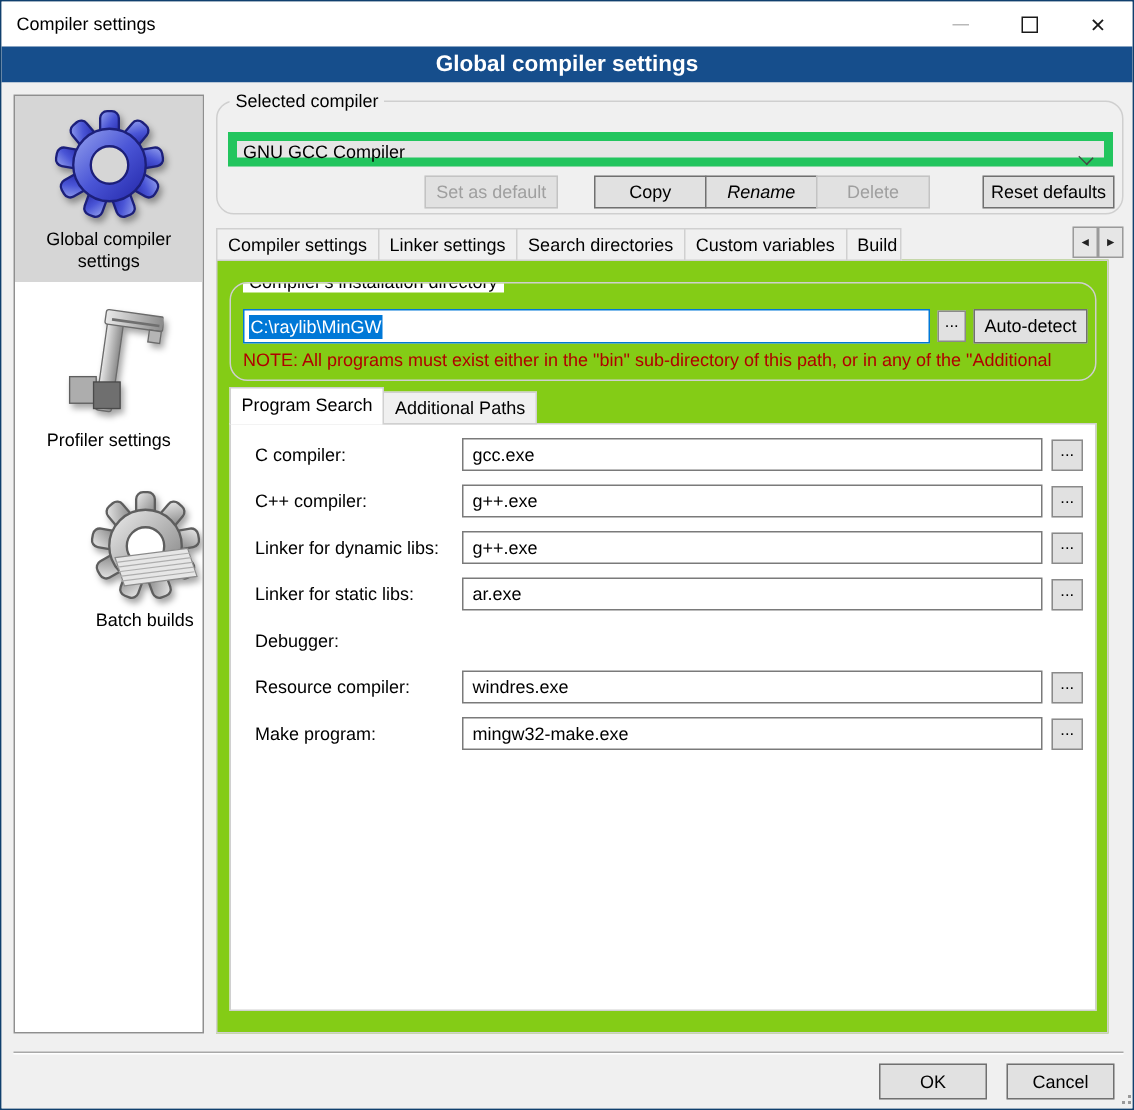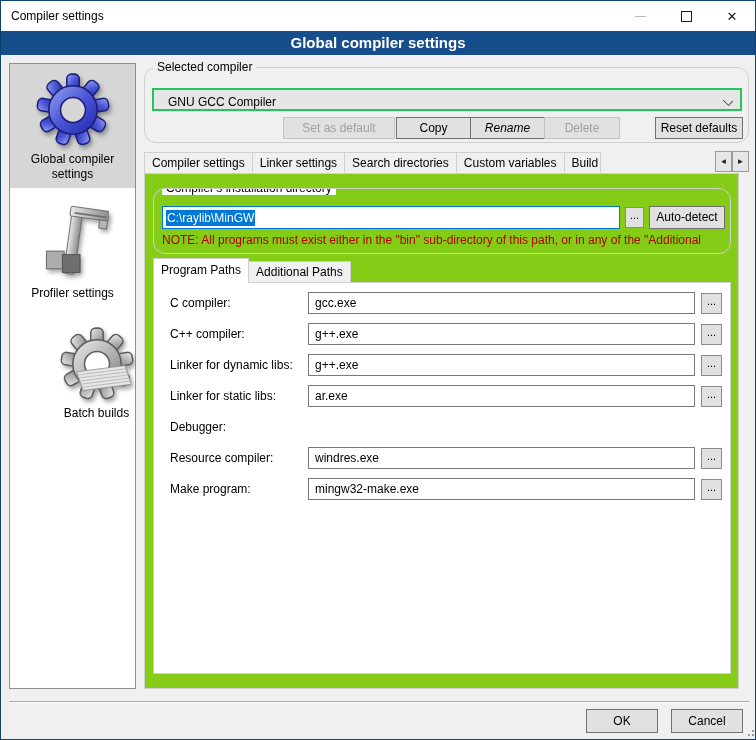--- a/index.html
+++ b/index.html
@@ -38,31 +38,31 @@
   .sb-item.i3 { margin-top:12px; height:116px;padding-left:48px; }
   .iconshadow { filter: drop-shadow(2px 3px 2px rgba(0,0,0,.35)); }
 
   
   .groupbox { position:absolute; border:1px solid #cfcfcf; border-radius:12px; }
   .groupbox > .glabel { position:absolute; top:-8px; left:8px; background:#f0f0f0; padding:0 4px; color:#000; }
   .groupbox.onwhite > .glabel { background:#fff; }
 
   
   .grp-selcomp { left:143px; top:12px; width:605px; height:76px; }
-  .combo { position:absolute; height:23px; background:#e6e6e6; border:2px solid #22c55e;
-           display:flex; align-items:flex-end; padding-left:14px; color:#000; }
+  .combo { position:absolute; height:23px; background:#e6e6e6; border:6px solid #22c55e;
+           display:flex; align-items:flex-start; padding-left:4px; color:#000; }
   .combo .chev { position:absolute; right:8px; top:7px; width:8px; height:8px; }
   .chev::before { content:""; position:absolute; left:0; top:0; width:7px; height:7px;
                   border-right:1px solid #444; border-bottom:1px solid #444; transform:rotate(45deg) scale(1,.8); }
   .combo-main { left:7px; top:20px; width:590px; }
 
   .btn { position:absolute; height:22px; background:#e1e1e1; border:1px solid #707070;
          text-align:center; line-height:20px; color:#000; }
   .btn.disabled { border-color:#c3c3c3; color:#9f9f9f; }
-  .b-setdef { left:138px; top:49px; width:112px; }
+  .b-setdef { left:138px; top:49px; width:89px; }
   .b-copy   { left:251px; top:49px; width:75px; }
   .b-rename { left:325px; top:49px; width:75px;font-style:italic; }
   .b-delete { left:399px; top:49px; width:76px; }
   .b-reset  { left:510px; top:49px; width:88px; }
 
   
   .tabbar { position:absolute; left:143px; top:96px; height:23px; display:flex; align-items:flex-end; z-index:3; }
   .tab { height:22px; background:#f0f0f0; border:1px solid #d0d0d0; padding:0 7px; line-height:20px;
          margin-left:-1px; white-space:nowrap; color:#000; }
   .tab:first-child { margin-left:0; }
@@ -253,21 +253,21 @@
         <span class="glabel">Compiler's installation directory</span>
         <div class="path-input">
           <span class="sel">C:\raylib\MinGW</span>
         </div>
         <div class="mini-btn b-browse-main">...</div>
         <div class="mini-btn b-autodetect">Auto-detect</div>
         <div class="note">NOTE: All programs must exist either in the "bin" sub-directory of this path, or in any of the "Additional</div>
       </div>
 
       <div class="subtabbar">
-        <div class="tab selected">Program Paths</div>
+        <div class="tab selected">Program Search</div>
         <div class="tab">Additional Paths</div>
       </div>
 
       <div class="ipanel">
         <div class="rows">
           <div class="row">
             <span class="lbl">C compiler:</span>
             <div class="fld">
               <div class="tinput">
                   <span>gcc.exe</span>

